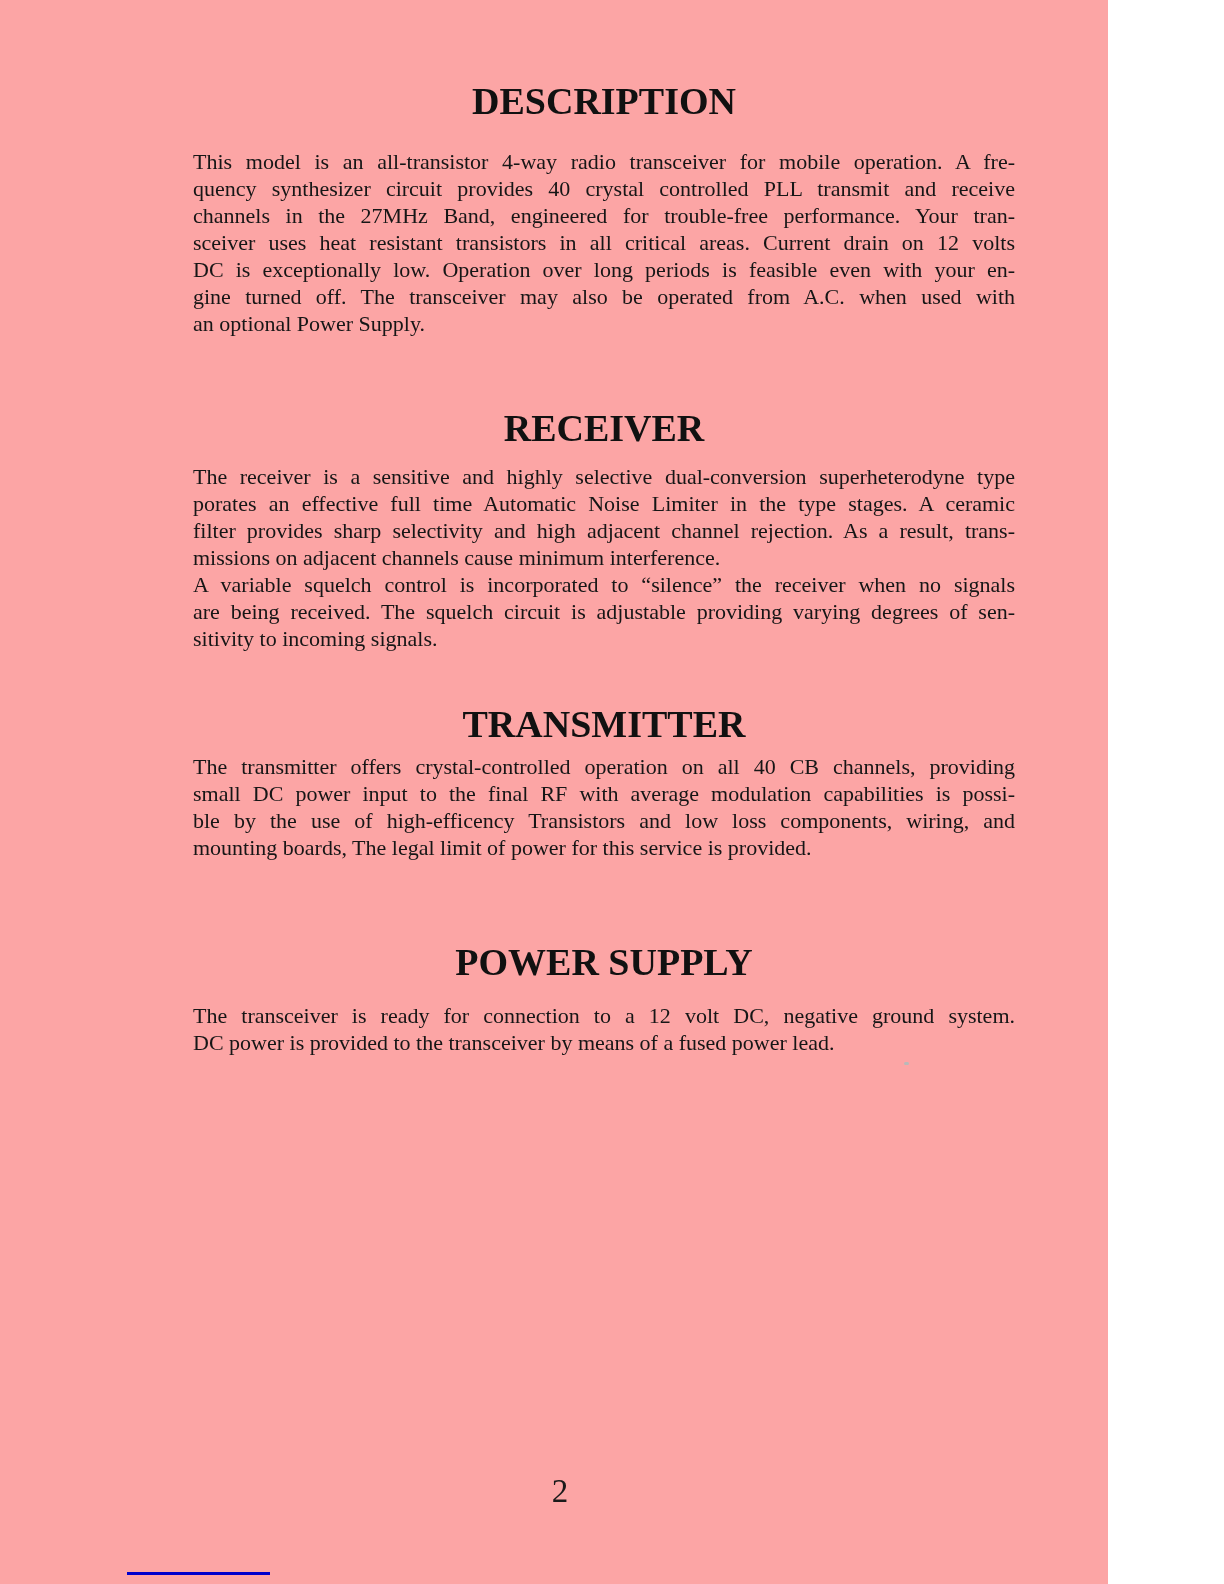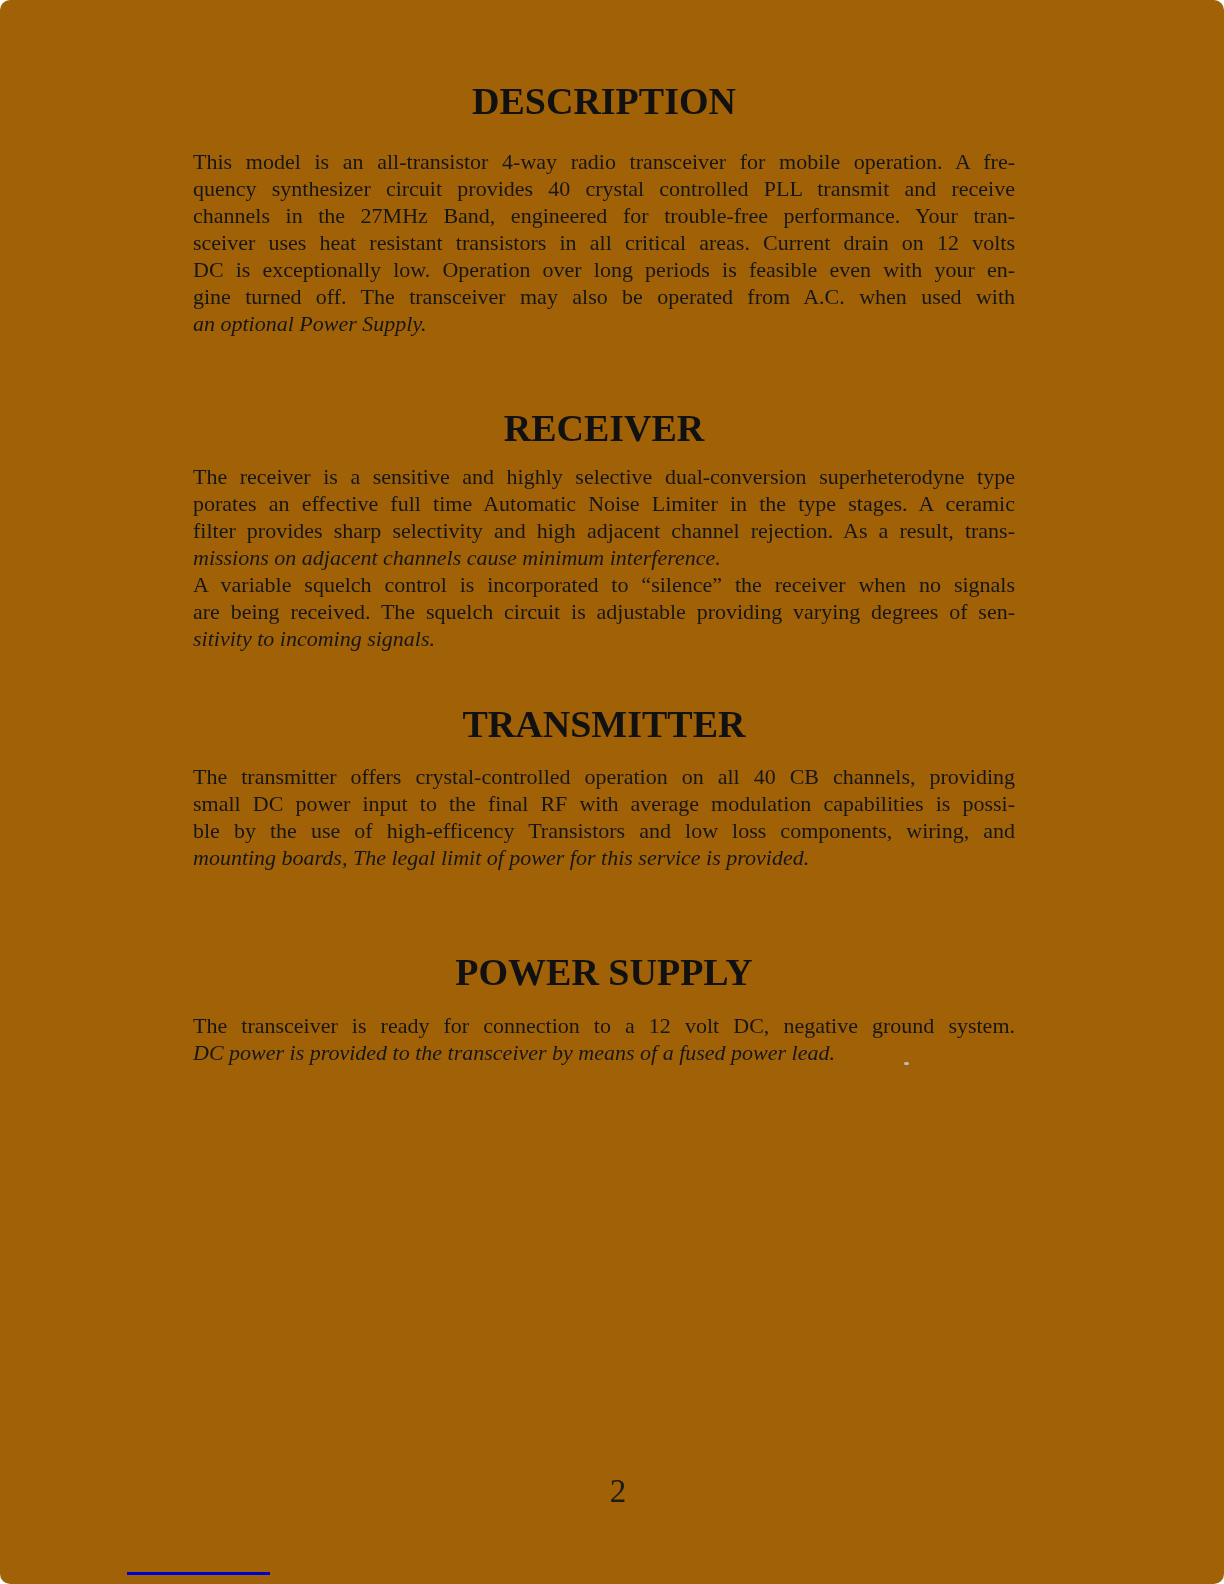--- a/index.html
+++ b/index.html
@@ -2,60 +2,58 @@
 <html><head>
 <meta charset="utf-8">
 <style>
   html, body {
     margin: 0;
     padding: 0;
     background: #ffffff;
   }
   .page {
     position: relative;
-    width: 1224px;
+    width: 1108px;
     height: 1584px;
-    background: #a16207;
+    background: #fca5a5;
     overflow: hidden;
     font-family: "Liberation Serif", "DejaVu Serif", serif;
     color: #161616;
-    border-radius: 10px;
   }
   .content {
     margin-left: 193px;
     width: 822px;
   }
   .sec h2 {
     margin: 0;
     text-align: center;
     font-weight: bold;
     font-size: 38px;
     line-height: 42px;
     color: #111111;
     letter-spacing: 0px;
   }
   .sec-description h2   { margin-top: 80px; margin-bottom: 26px; }
   .sec-receiver h2      { margin-top: 70px; margin-bottom: 14px; }
-  .sec-transmitter h2   { margin-top: 51px; margin-bottom: 18px; }
+  .sec-transmitter h2   { margin-top: 51px; margin-bottom: 8px; }
   .sec-power-supply h2  { margin-top: 80px; margin-bottom: 19px; }
   .para {
     margin: 0;
   }
   .line {
     font-size: 22px;
     line-height: 27px;
     height: 27px;
     white-space: normal;
     text-align: justify;
     text-align-last: justify;
     overflow: hidden;
   }
   .line.last {
     text-align-last: left;
-    font-style: italic;
   }
   .page-number {
     position: absolute;
     top: 1473px;
     left: 0;
     width: 100%;
     text-align: center;
     text-indent: 12px;
     font-size: 33px;
     color: #1a1a1a;

